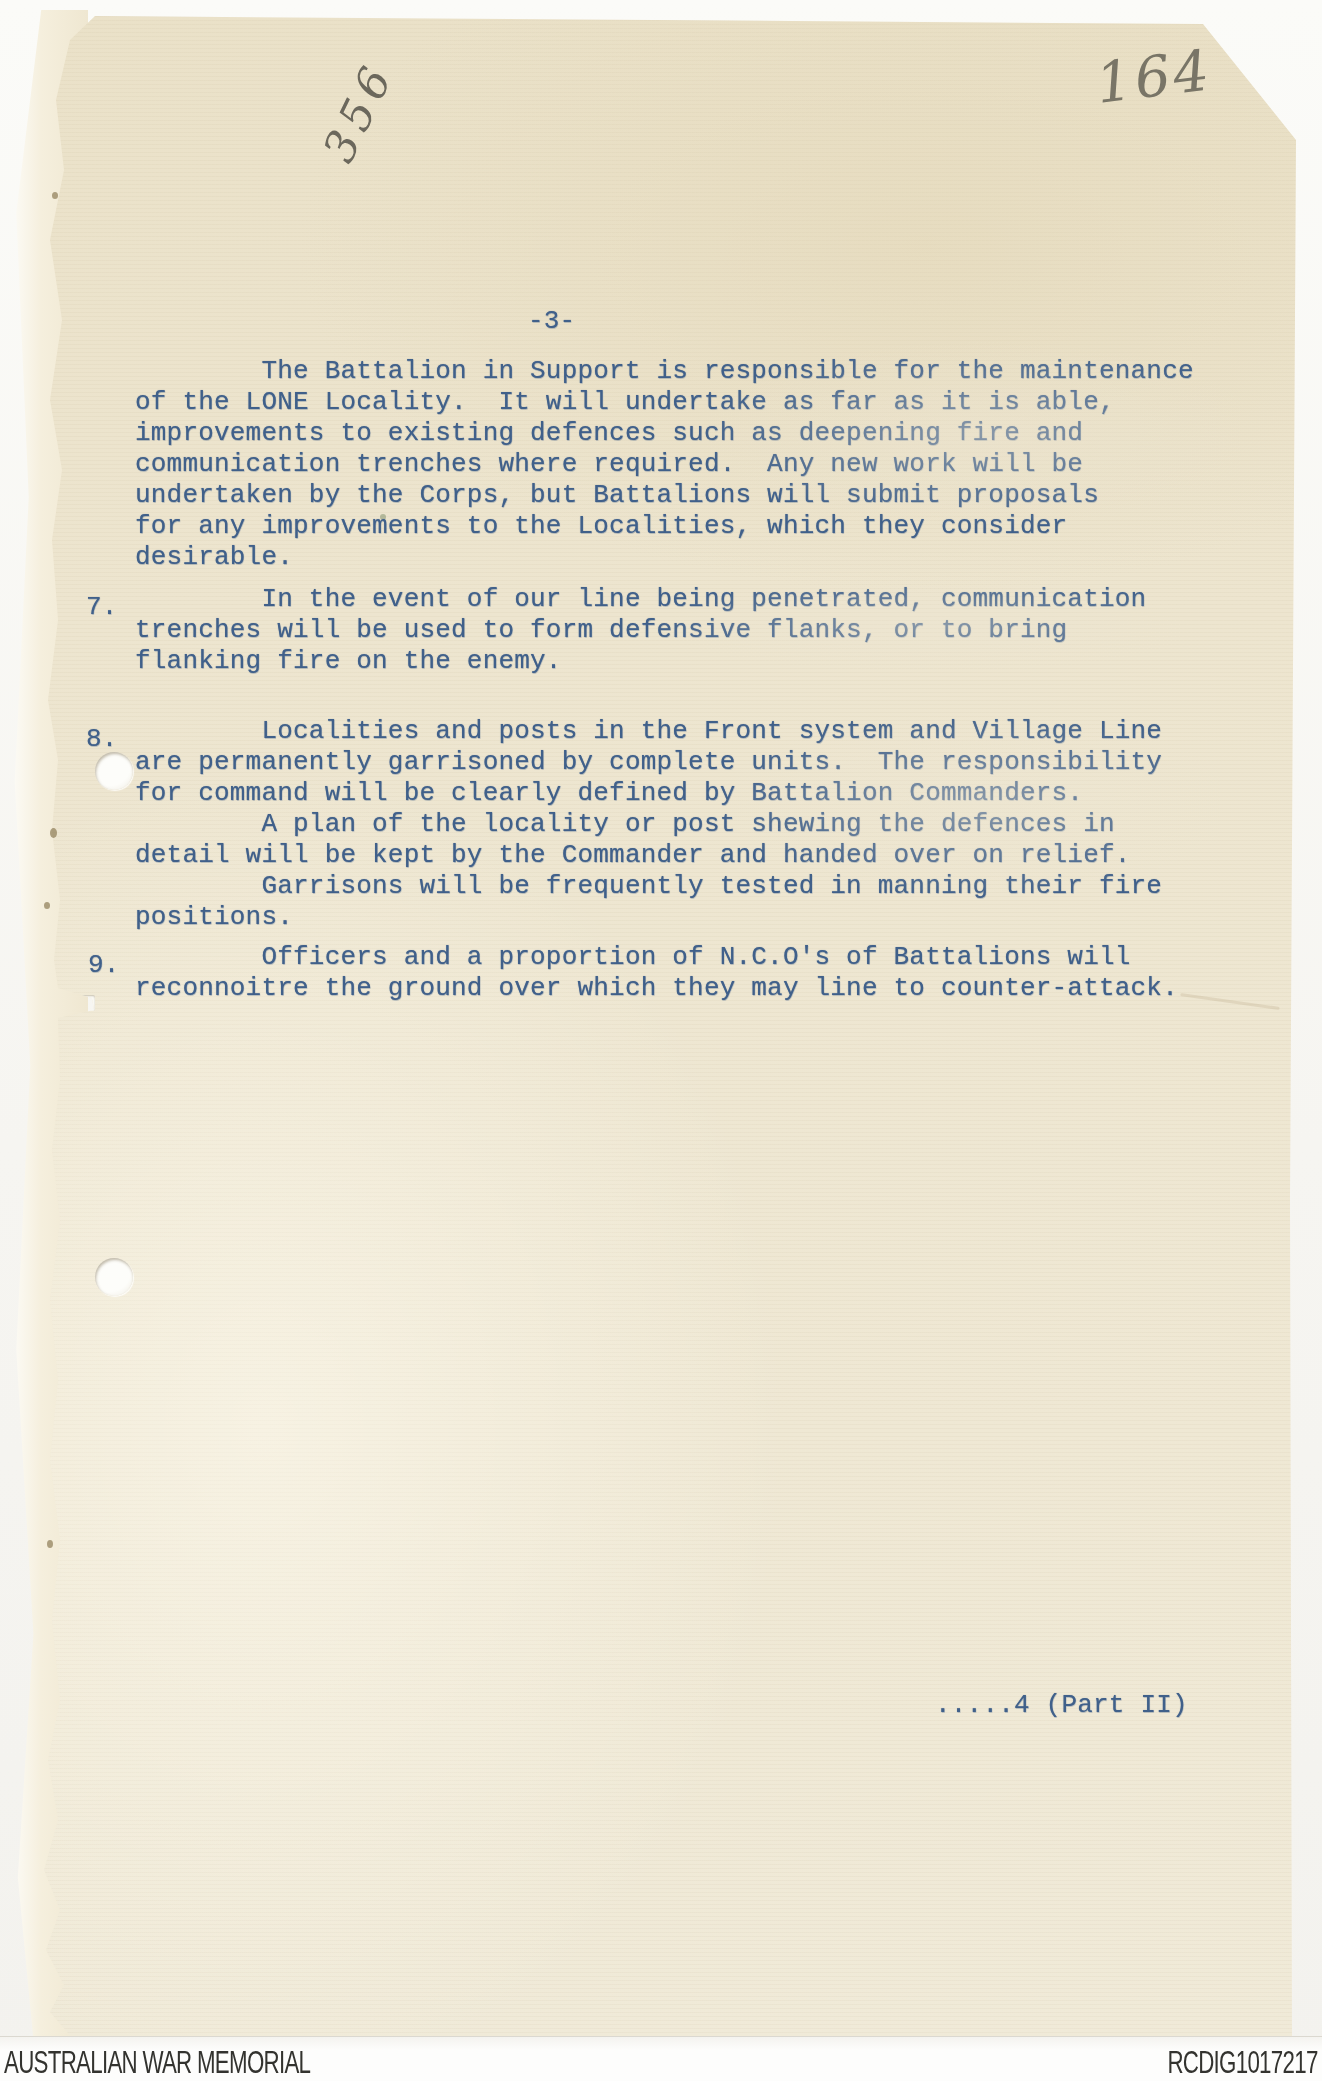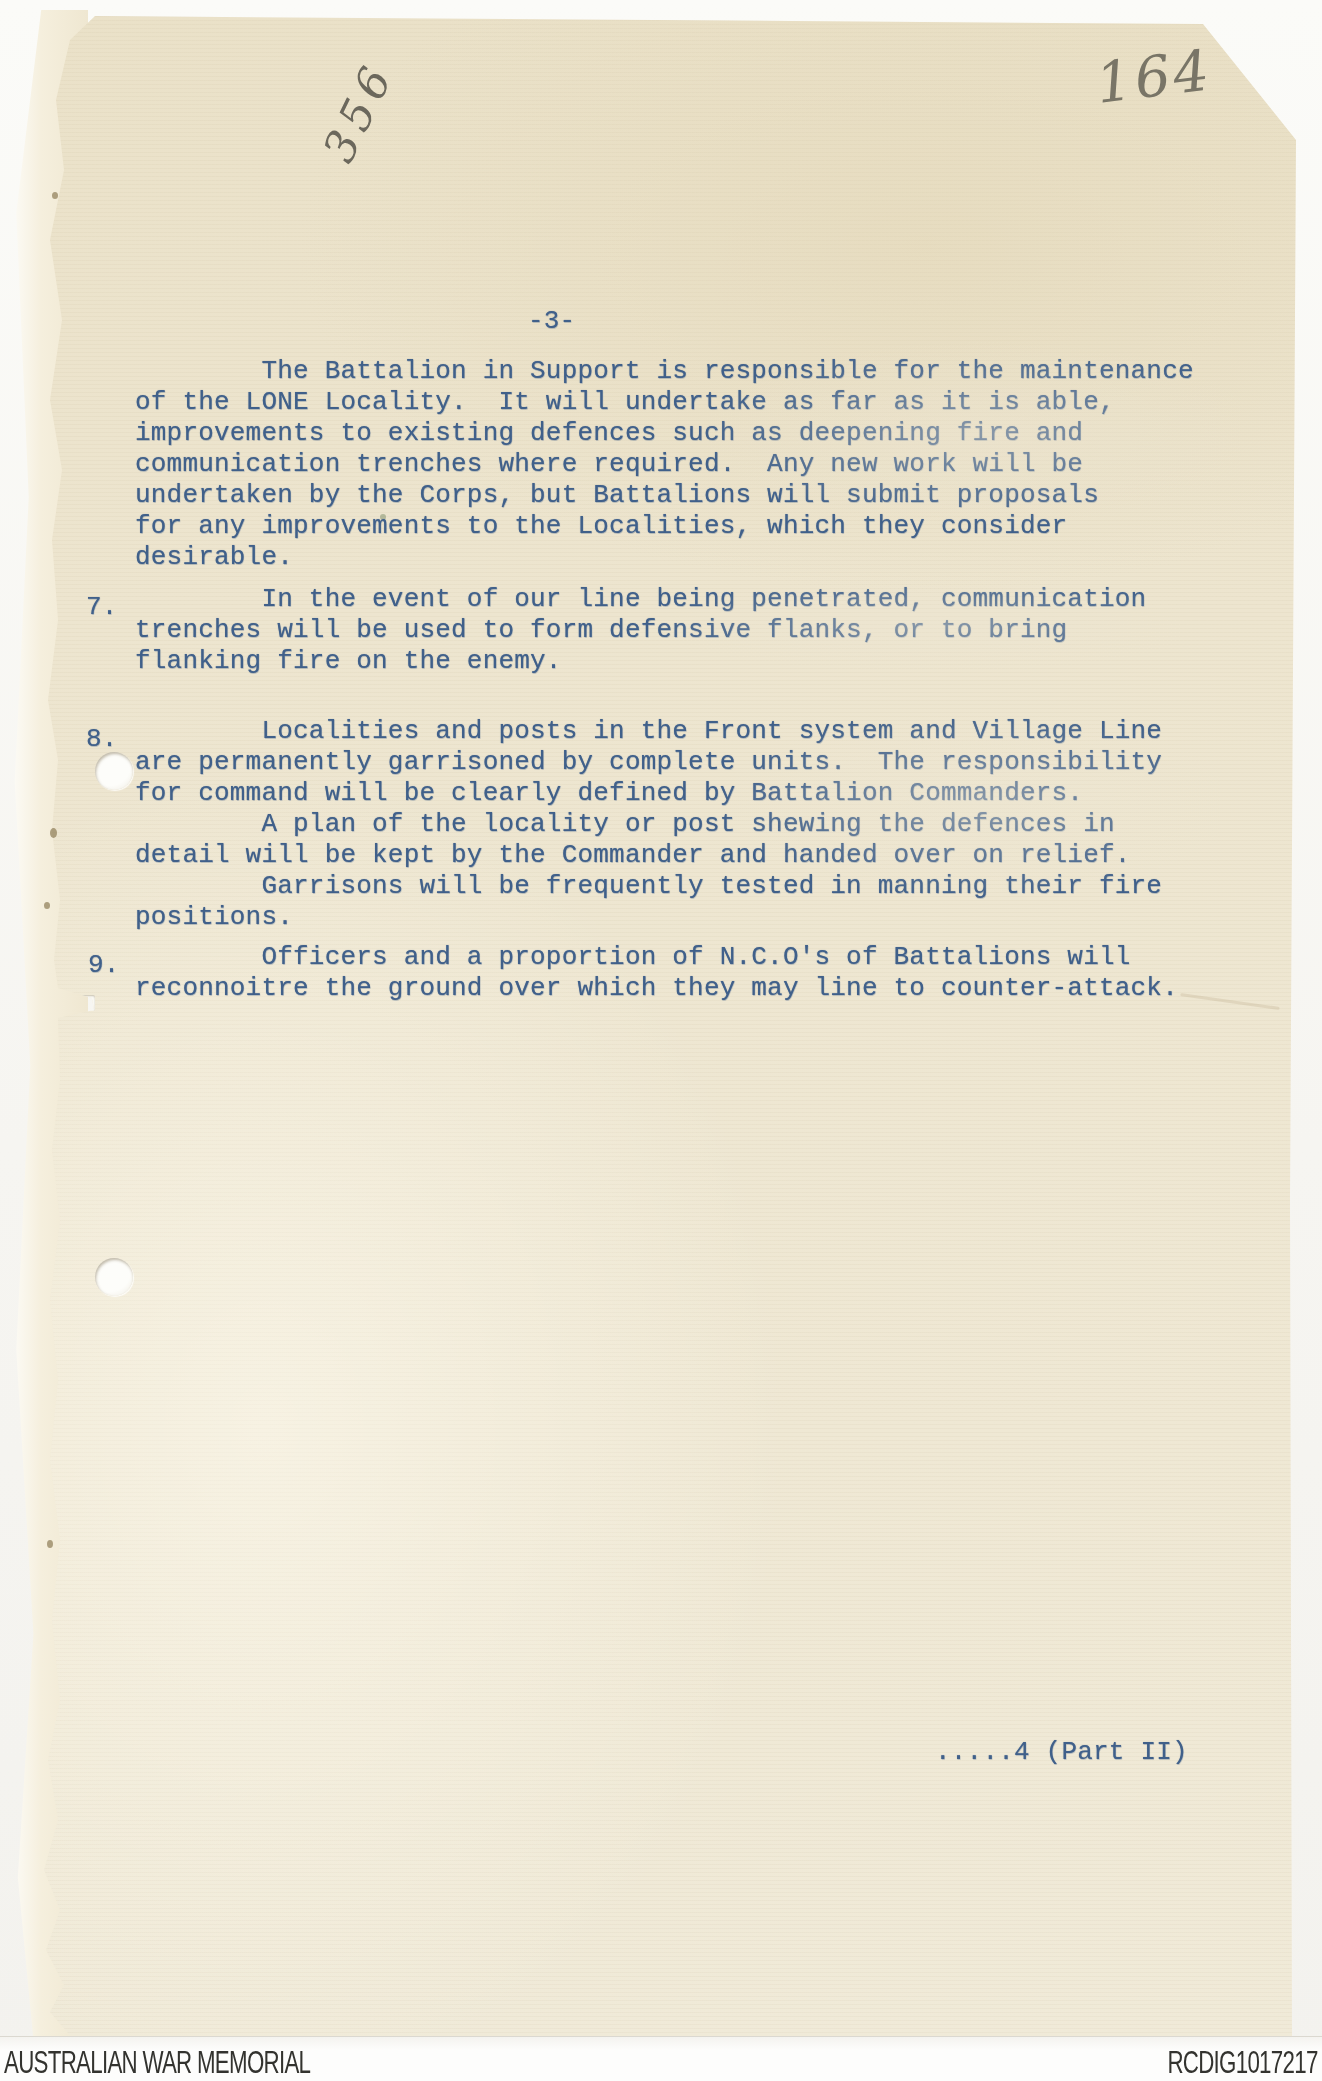--- a/index.html
+++ b/index.html
@@ -110,21 +110,21 @@
 for command will be clearly defined by Battalion Commanders.
         A plan of the locality or post shewing the defences in
 detail will be kept by the Commander and handed over on relief.
         Garrisons will be frequently tested in manning their fire
 positions.</pre>
 
     <pre class="type para-number" style="left:88px;top:950px;">9.</pre>
     <pre class="type" style="left:135px;top:942px;">        Officers and a proportion of N.C.O's of Battalions will
 reconnoitre the ground over which they may line to counter-attack.</pre>
 
-    <pre class="type" style="left:935px;top:1737px;">.....4 (Part II)</pre>
+    <pre class="type" style="left:935px;top:1690px;">.....4 (Part II)</pre>
 
     <div class="fade-patch" style="left:600px;top:330px;width:640px;height:230px;"></div>
     <div class="fade-patch" style="left:560px;top:570px;width:620px;height:120px;"></div>
     <div class="fade-patch" style="left:620px;top:700px;width:600px;height:230px;"></div>
   </div>
 
   <div class="hand hand-356">356</div>
   <div class="hand hand-164">164</div>
 
   <div class="footer-bar">

